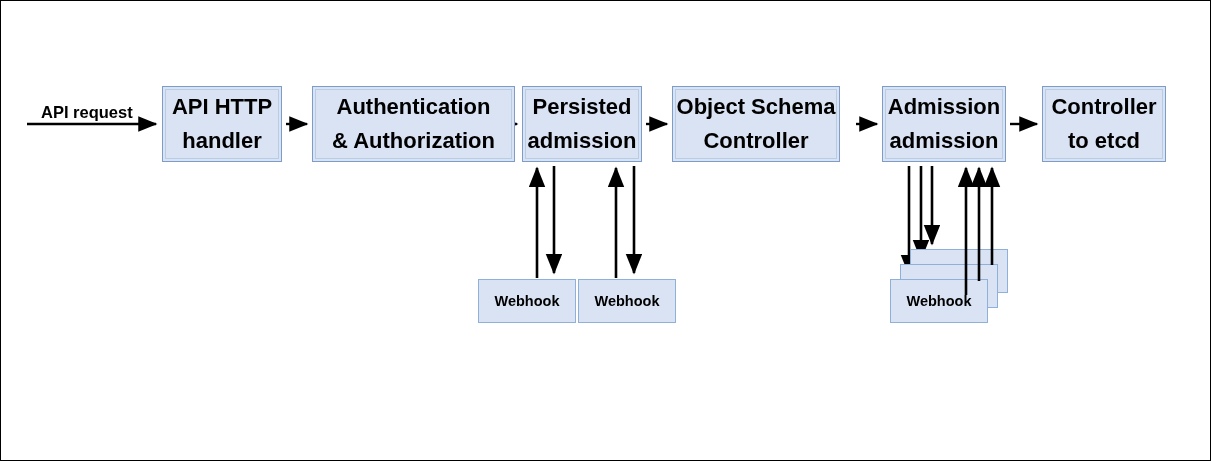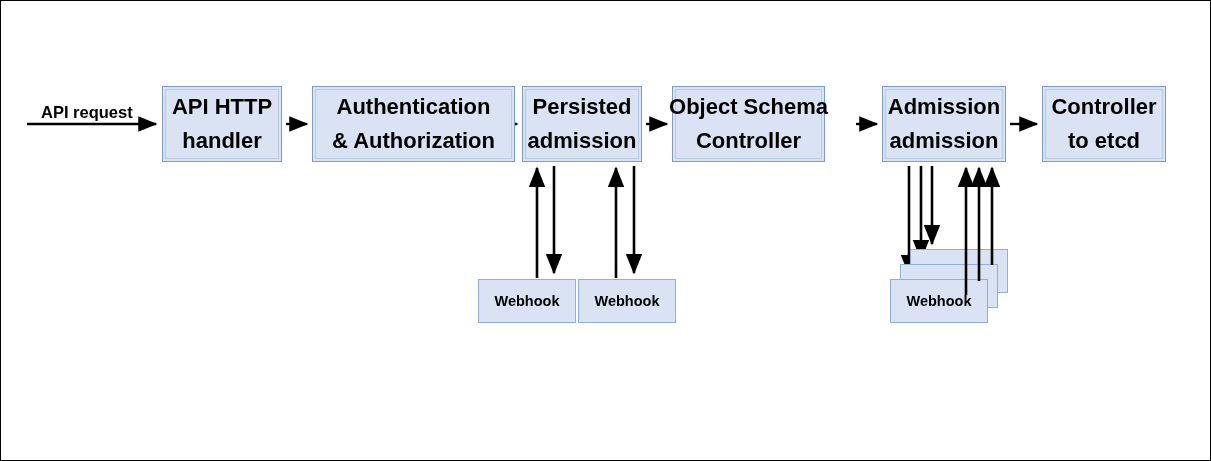--- a/index.html
+++ b/index.html
@@ -136,21 +136,21 @@
     </div>
   </div>
 
   <div class="phase-box" style="left:521px; top:85px; width:120px; height:76px;">
     <div class="inner">
       <span class="line">Persisted</span>
       <span class="line">admission</span>
     </div>
   </div>
 
-  <div class="phase-box" style="left:671px; top:85px; width:153px; height:76px;">
+  <div class="phase-box" style="left:671px; top:85px; width:168px; height:76px;">
     <div class="inner">
       <span class="line">Object Schema</span>
       <span class="line">Controller</span>
     </div>
   </div>
 
   <div class="phase-box" style="left:881px; top:85px; width:124px; height:76px;">
     <div class="inner">
       <span class="line">Admission</span>
       <span class="line">admission</span>

